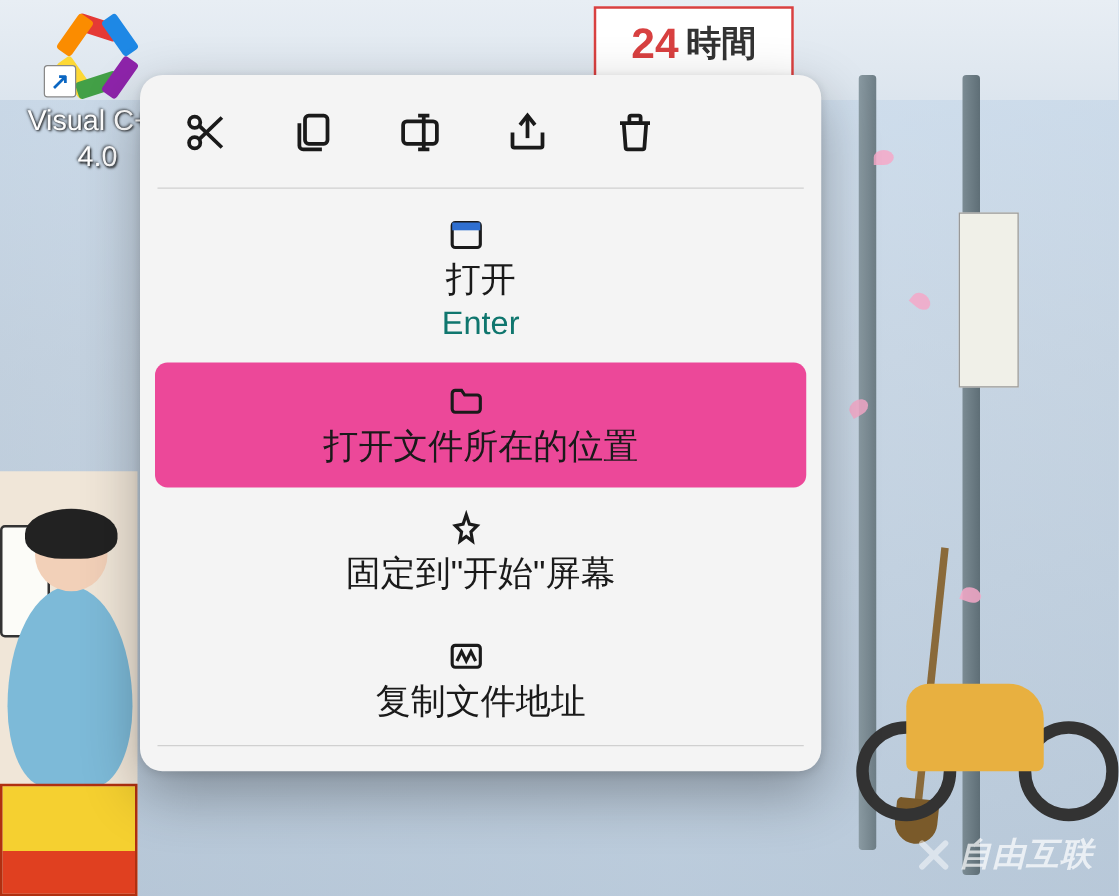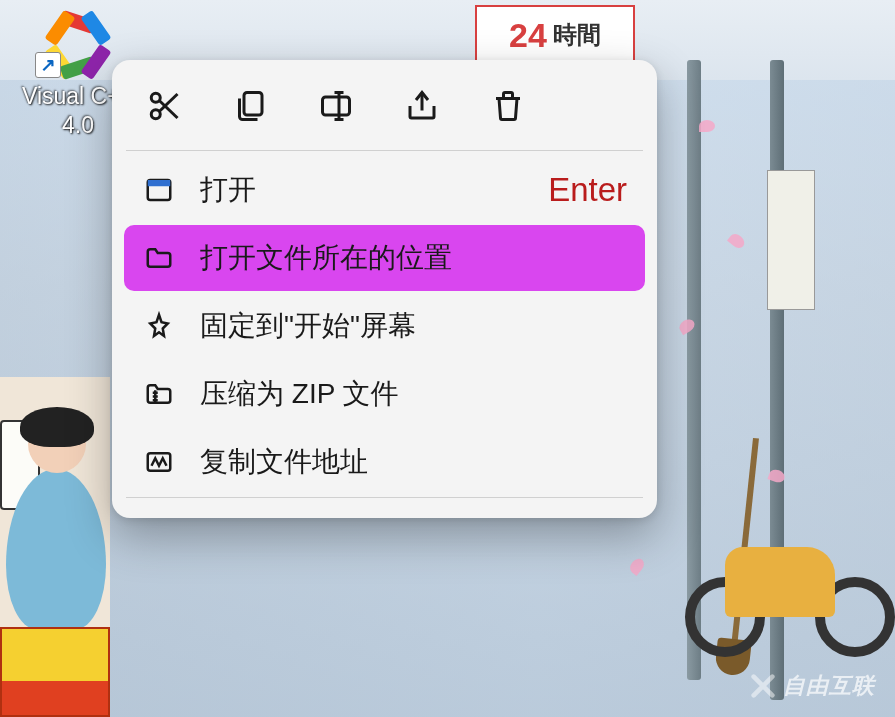--- a/index.html
+++ b/index.html
@@ -22,21 +22,21 @@
     .bg-band-top {
       position: absolute; top: 0; left: 0; right: 0; height: 80px;
       background: linear-gradient(180deg, #e8eef4 0%, #dce5ee 100%);
     }
     .bg-sign {
       position: absolute; top: 5px; right: 260px; width: 160px; height: 60px;
       background: #fff; border: 2px solid #d84040; color: #d84040;
       font-size: 34px; font-weight: 700; display:flex; align-items:center; justify-content:center;
     }
     .bg-sign::before { content: "24"; margin-right: 6px; }
-    .bg-hours { font-size: 24px; color: #333; }
+    .bg-hours { font-size: 28px; color: #333; }
     .bg-pole {
       position: absolute; top: 60px; left: 687px; width: 14px; height: 620px;
       background: linear-gradient(90deg,#8a9aa2,#6d7d85);
       border-radius: 3px;
     }
     .bg-pole2 {
       position: absolute; top: 60px; left: 770px; width: 14px; height: 640px;
       background: linear-gradient(90deg,#7b8b93,#5e6e76);
       border-radius: 3px;
     }
@@ -89,21 +89,21 @@
     .bg-woman::after {
       content:""; position:absolute; top:-62px; left:14px; width:74px; height:40px;
       background:#222; border-radius:50% 50% 40% 40%;
     }
     .petal {
       position:absolute; width:16px; height:12px; background:#f5a8c8; border-radius:50% 50% 50% 0;
       opacity:0.85;
     }
     .watermark {
       position:absolute; bottom:16px; right:20px; color:rgba(255,255,255,0.7);
-      font-size:22px; font-weight:700; font-style:italic; letter-spacing:1px;
+      font-size:26px; font-weight:700; font-style:italic; letter-spacing:1px;
       display:flex; align-items:center; gap:6px;
     }
     .watermark svg { opacity:0.7; }
 
     
     .desktop-icon {
       position: absolute;
       top: 6px; left: 18px;
       width: 120px;
       display: flex; flex-direction: column; align-items: center;
@@ -156,29 +156,30 @@
     .cm-sep {
       height:1px; background:#d0d0d0; margin:2px 6px 6px 6px;
     }
     .cm-item {
       display:flex; align-items:center;
       padding: 14px 18px 14px 18px;
       border-radius:10px;
       margin: 2px 4px;
       cursor:pointer;
       font-size:28px;
-    }
-    .cm-item.hover { background:#d946ef; }
+      flex-direction:column;
+    }
+    .cm-item.hover { background:#ec4899; }
     .cm-item .mi-icon {
       width:34px; height:34px; margin-right:24px; flex-shrink:0;
       display:flex; align-items:center; justify-content:center;
     }
     .cm-item .mi-icon svg { width:30px; height:30px; stroke:#1a1a1a; fill:none; stroke-width:2; }
     .cm-item .mi-label { flex:1; color:#1a1a1a; }
-    .cm-item .mi-accel { color:#b91c1c; font-size:33px; }
+    .cm-item .mi-accel { color:#0f766e; font-size:26px; }
   </style>
 </head>
 <body>
 
 <div class="wallpaper">
   <div class="bg-band-top"></div>
   <div class="bg-sign">
     <span class="bg-hours">時間</span>
   </div>
   <div class="bg-pole"></div>
@@ -303,33 +304,20 @@
   <div class="cm-item">
     <span class="mi-icon">
       <svg viewBox="0 0 24 24">
           <path d="M12 3l2 6 5 1-4 4 1 6-4-3-4 3 1-6-4-4 5-1 2-6z"></path>
         </svg>
     </span>
     <span class="mi-label">固定到"开始"屏幕</span>
     <span class="mi-accel"></span>
   </div>
 
-  <div class="cm-item">
-    <span class="mi-icon">
-      <svg viewBox="0 0 24 24">
-          <path d="M3 7a2 2 0 0 1 2-2h4l2 3h8a2 2 0 0 1 2 2v7a2 2 0 0 1-2 2H5a2 2 0 0 1-2-2V7z"></path>
-          <line x1="9" y1="9" x2="9" y2="19"></line>
-          <line x1="7" y1="11" x2="11" y2="11"></line>
-          <line x1="7" y1="14" x2="11" y2="14"></line>
-          <line x1="7" y1="17" x2="11" y2="17"></line>
-        </svg>
-    </span>
-    <span class="mi-label">压缩为 ZIP 文件</span>
-    <span class="mi-accel"></span>
-  </div>
 
   <div class="cm-item">
     <span class="mi-icon">
       <svg viewBox="0 0 24 24">
           <rect x="3" y="5" width="18" height="14" rx="2"></rect>
           <path d="M6 15l3-6 3 6 3-6 3 6"></path>
         </svg>
     </span>
     <span class="mi-label">复制文件地址</span>
     <span class="mi-accel"></span>

